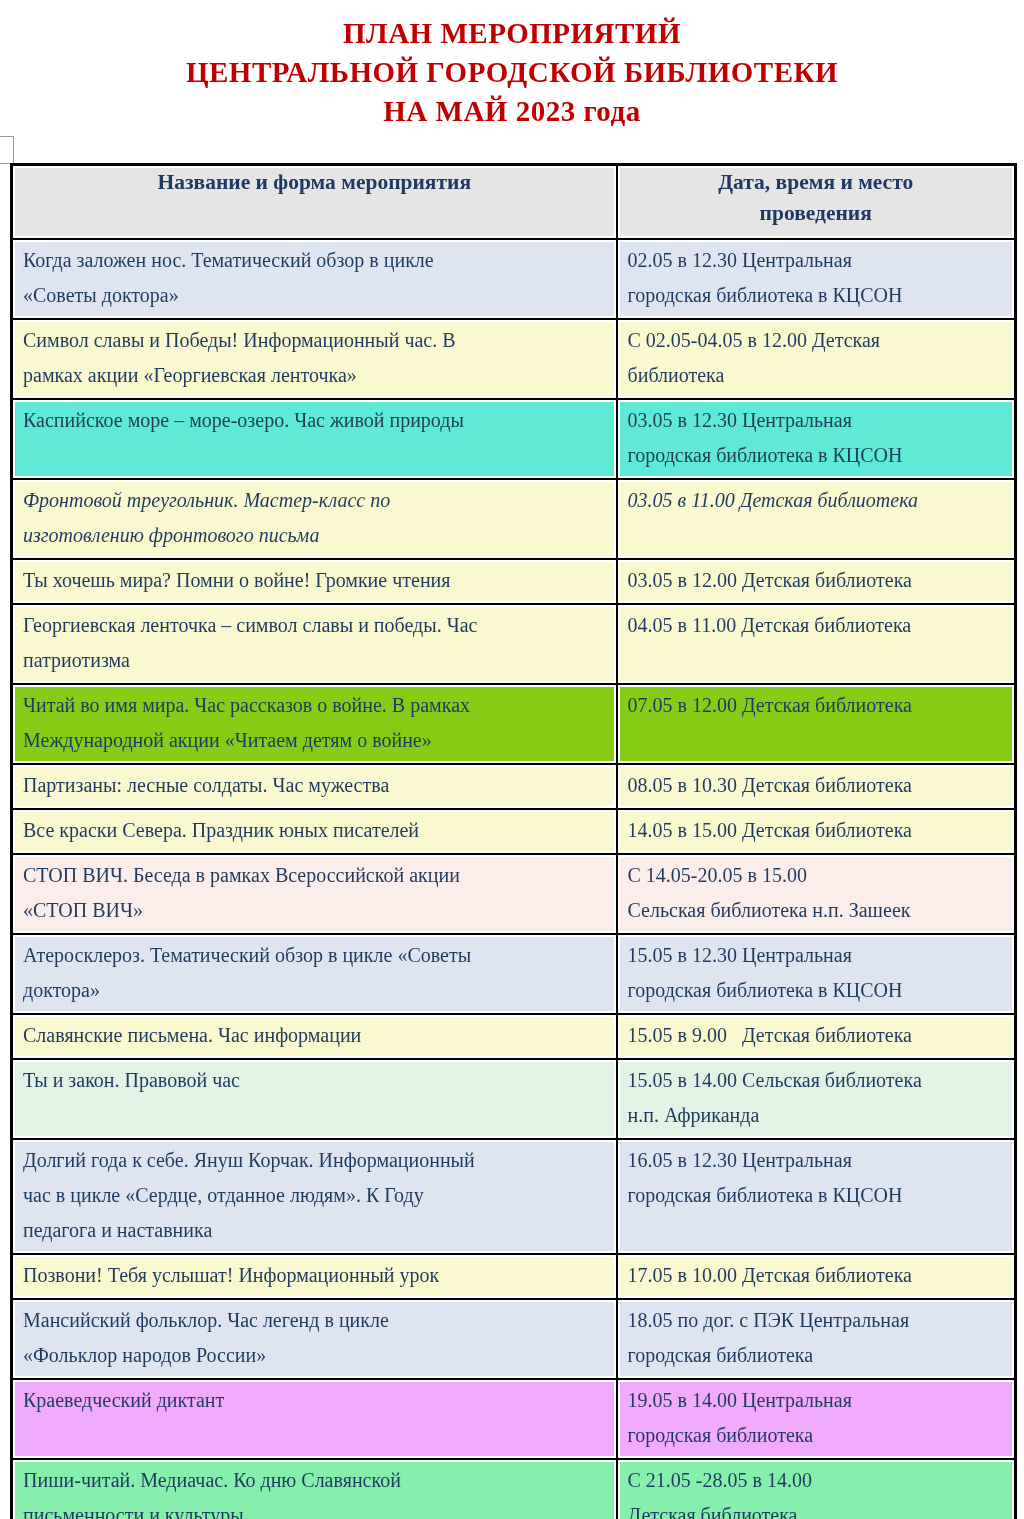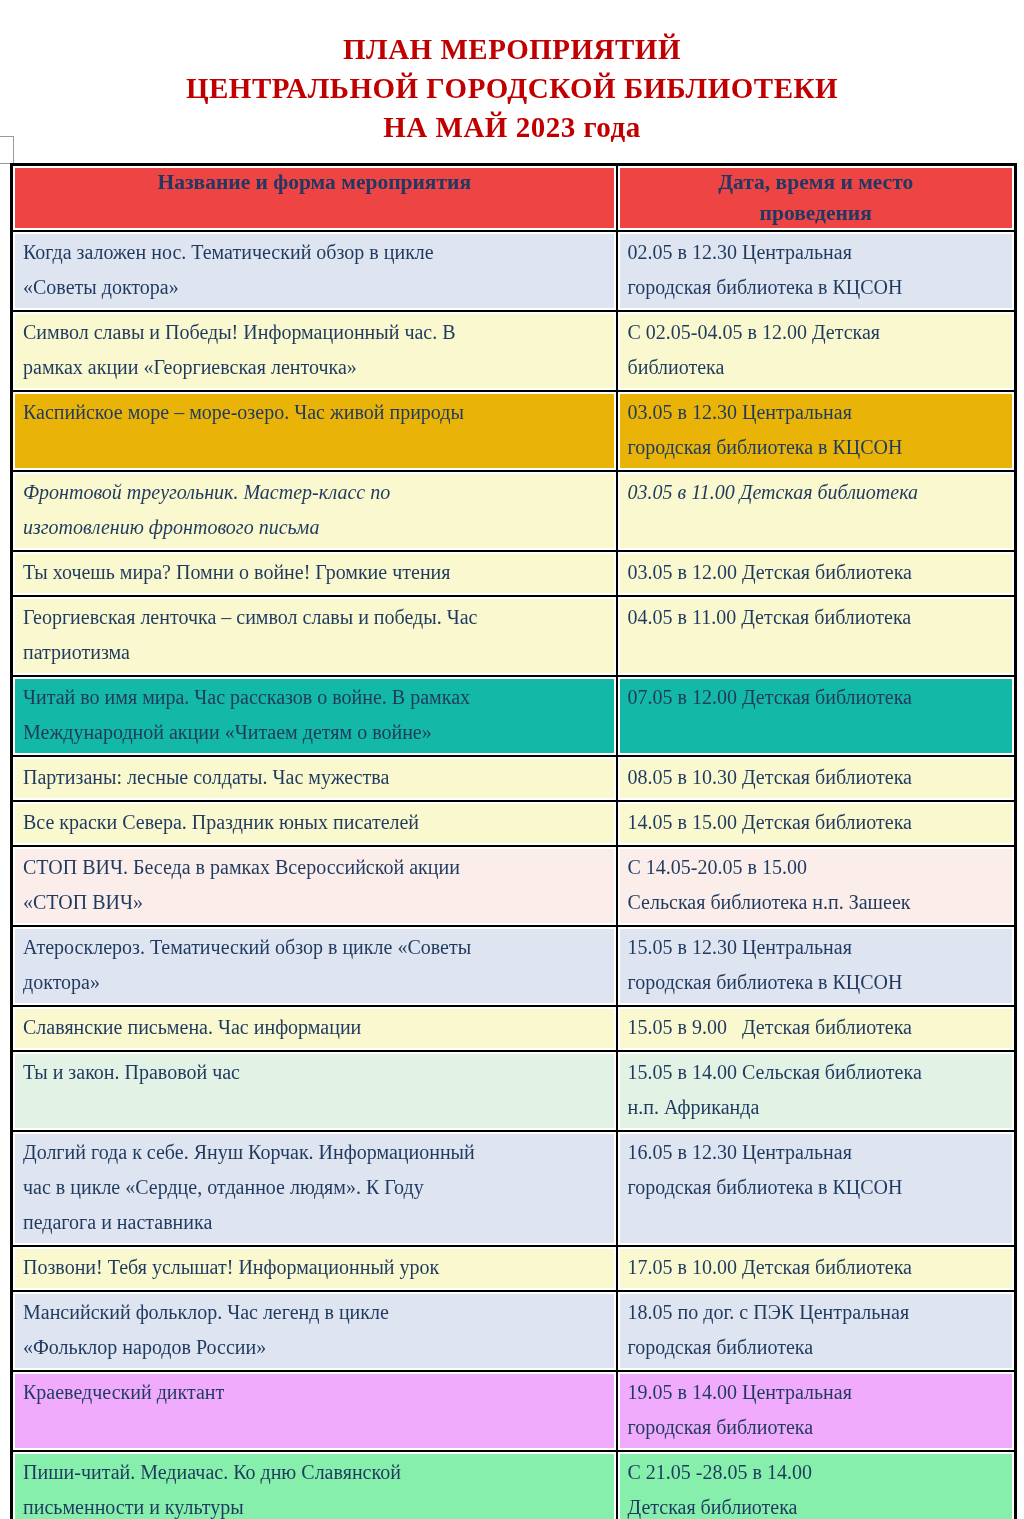--- a/index.html
+++ b/index.html
@@ -5,21 +5,21 @@
   * { box-sizing: border-box; }
   html, body {
     margin: 0; padding: 0;
     width: 1024px; height: 1519px;
     background: #ffffff;
     font-family: "Liberation Serif", "DejaVu Serif", serif;
     position: relative;
     overflow: hidden;
   }
   .title-block {
-    padding-top: 30px;
+    padding-top: 14px;
     text-align: center;
     color: #C00000;
     font-weight: bold;
     font-size: 29px;
     line-height: 39px;
     letter-spacing: 0.5px;
   }
   .anchor-box {
     position: absolute;
     left: -4px; top: 136px;
@@ -40,27 +40,27 @@
     box-shadow: inset 0 0 0 2px #ffffff;
     vertical-align: top;
     white-space: pre-wrap;
     font-size: 20px;
     line-height: 35px;
     color: #1F3A5F;
     padding: 3px 10px 5px 10px;
     overflow: hidden;
   }
   table.events th {
-    background: #ef4444;
+    background: #e5e5e5;
     text-align: center;
     font-weight: bold;
     font-size: 21.5px;
     line-height: 31px;
     color: #1F3864;
-    padding: 1px 8px 1px 8px;
+    padding: 1px 8px 9px 8px;
   }
   .col-event { width: 605px; }
   .col-when  { width: 399px; }
 </style>
 </head>
 <body>
 
 <div class="title-block">
   <div>ПЛАН МЕРОПРИЯТИЙ</div>
   <div>ЦЕНТРАЛЬНОЙ ГОРОДСКОЙ БИБЛИОТЕКИ</div>
@@ -87,40 +87,40 @@
 «Советы доктора»</td>
       <td>02.05 в 12.30 Центральная
 городская библиотека в КЦСОН</td>
     </tr>
     <tr style="background-color: rgb(250, 248, 207);">
       <td>Символ славы и Победы! Информационный час. В
 рамках акции «Георгиевская ленточка»</td>
       <td>С 02.05-04.05 в 12.00 Детская
 библиотека</td>
     </tr>
-    <tr style="background-color: #eab308; margin-top: 24px;">
+    <tr style="background-color: #5eead4; margin-top: 24px;">
       <td>Каспийское море – море-озеро. Час живой природы</td>
       <td>03.05 в 12.30 Центральная
 городская библиотека в КЦСОН</td>
     </tr>
     <tr style="background-color: rgb(250, 248, 207); font-style: italic;">
       <td>Фронтовой треугольник. Мастер-класс по
 изготовлению фронтового письма</td>
       <td>03.05 в 11.00 Детская библиотека</td>
     </tr>
     <tr style="background-color: rgb(250, 248, 207);">
       <td>Ты хочешь мира? Помни о войне! Громкие чтения</td>
       <td>03.05 в 12.00 Детская библиотека</td>
     </tr>
     <tr style="background-color: rgb(250, 248, 207);">
       <td>Георгиевская ленточка – символ славы и победы. Час
 патриотизма</td>
       <td>04.05 в 11.00 Детская библиотека</td>
     </tr>
-    <tr style="background-color: #14b8a6;">
+    <tr style="background-color: #84cc16;">
       <td>Читай во имя мира. Час рассказов о войне. В рамках
 Международной акции «Читаем детям о войне»</td>
       <td>07.05 в 12.00 Детская библиотека</td>
     </tr>
     <tr style="background-color: rgb(250, 248, 207);">
       <td>Партизаны: лесные солдаты. Час мужества</td>
       <td>08.05 в 10.30 Детская библиотека</td>
     </tr>
     <tr style="background-color: rgb(250, 248, 207);">
       <td>Все краски Севера. Праздник юных писателей</td>

